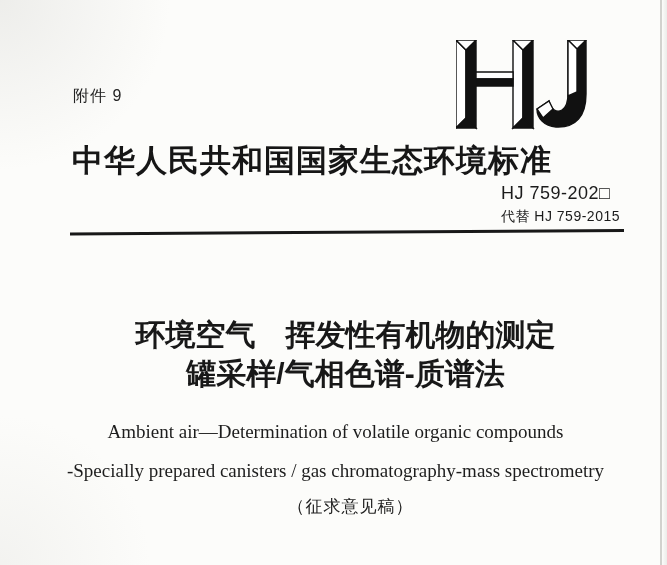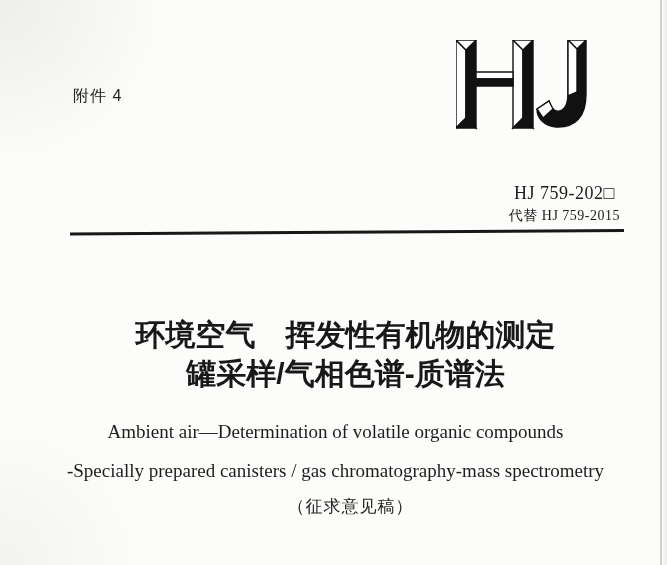--- a/index.html
+++ b/index.html
@@ -69,22 +69,22 @@
     font-weight: 700;
     font-size: 31px;
     letter-spacing: 1px;
     white-space: nowrap;
     color: #161616;
   }
   .std-block {
     position: absolute;
     right: 47px;
     top: 183px;
-    text-align: center;
-    font-family: Liberation Serif, serif;
+    text-align: left;
+    font-family: Liberation Sans, sans-serif;
     color: #1b1b1b;
   }
   .std-no {
     font-size: 18px;
     line-height: 20px;
     letter-spacing: 0.5px;
   }
   .std-replaces {
     font-size: 14px;
     line-height: 20px;
@@ -135,21 +135,21 @@
   }
 </style>
 </head>
 <body>
 
 <div class="page">
 
   <div class="edge-line"></div>
   <div class="edge-shade"></div>
 
-  <div class="attachment">附件 4</div>
+  <div class="attachment">附件 9</div>
 
   <div class="hj-logo">
     <span class="sr">HJ</span>
     <svg width="134" height="90" viewBox="0 0 134 90" stroke="#111" stroke-width="1.4" stroke-linejoin="miter">
 
       <polygon points="0,0 10,10 10,78 0,88" fill="#ffffff"></polygon>
       <polygon points="20,0 10,10 10,78 20,88" fill="#111111"></polygon>
       <polygon points="0,0 20,0 10,10" fill="#ffffff"></polygon>
       <polygon points="0,88 20,88 10,78" fill="#111111"></polygon>
 
@@ -161,20 +161,21 @@
       <polygon points="20,32 57,32 57,39 20,39" fill="#ffffff"></polygon>
       <polygon points="20,39 57,39 57,46 20,46" fill="#111111"></polygon>
 
       <path d="M112,0 L130,0 L130,54 C130,76 120,88 100,87 C88,86 81,78 81,69 L93,61 C95,70 101,73 106,70 C111,67 112,62 112,54 Z" fill="#111111"></path>
       <polygon points="112,0 130,0 121,9" fill="#ffffff"></polygon>
       <polygon points="112,0 121,9 121,52 112,56" fill="#ffffff"></polygon>
       <polygon points="81,69 93,61 97,69 87,78" fill="#ffffff"></polygon>
     </svg>
   </div>
 
+  <h1 class="org-title">中华人民共和国国家生态环境标准</h1>
 
   <div class="std-block">
     <div class="std-no">HJ 759-202□</div>
     <div class="std-replaces">代替 HJ 759-2015</div>
   </div>
 
   <div class="rule"></div>
 
   <div class="center-line cn-title cn1">环境空气　挥发性有机物的测定</div>
 

